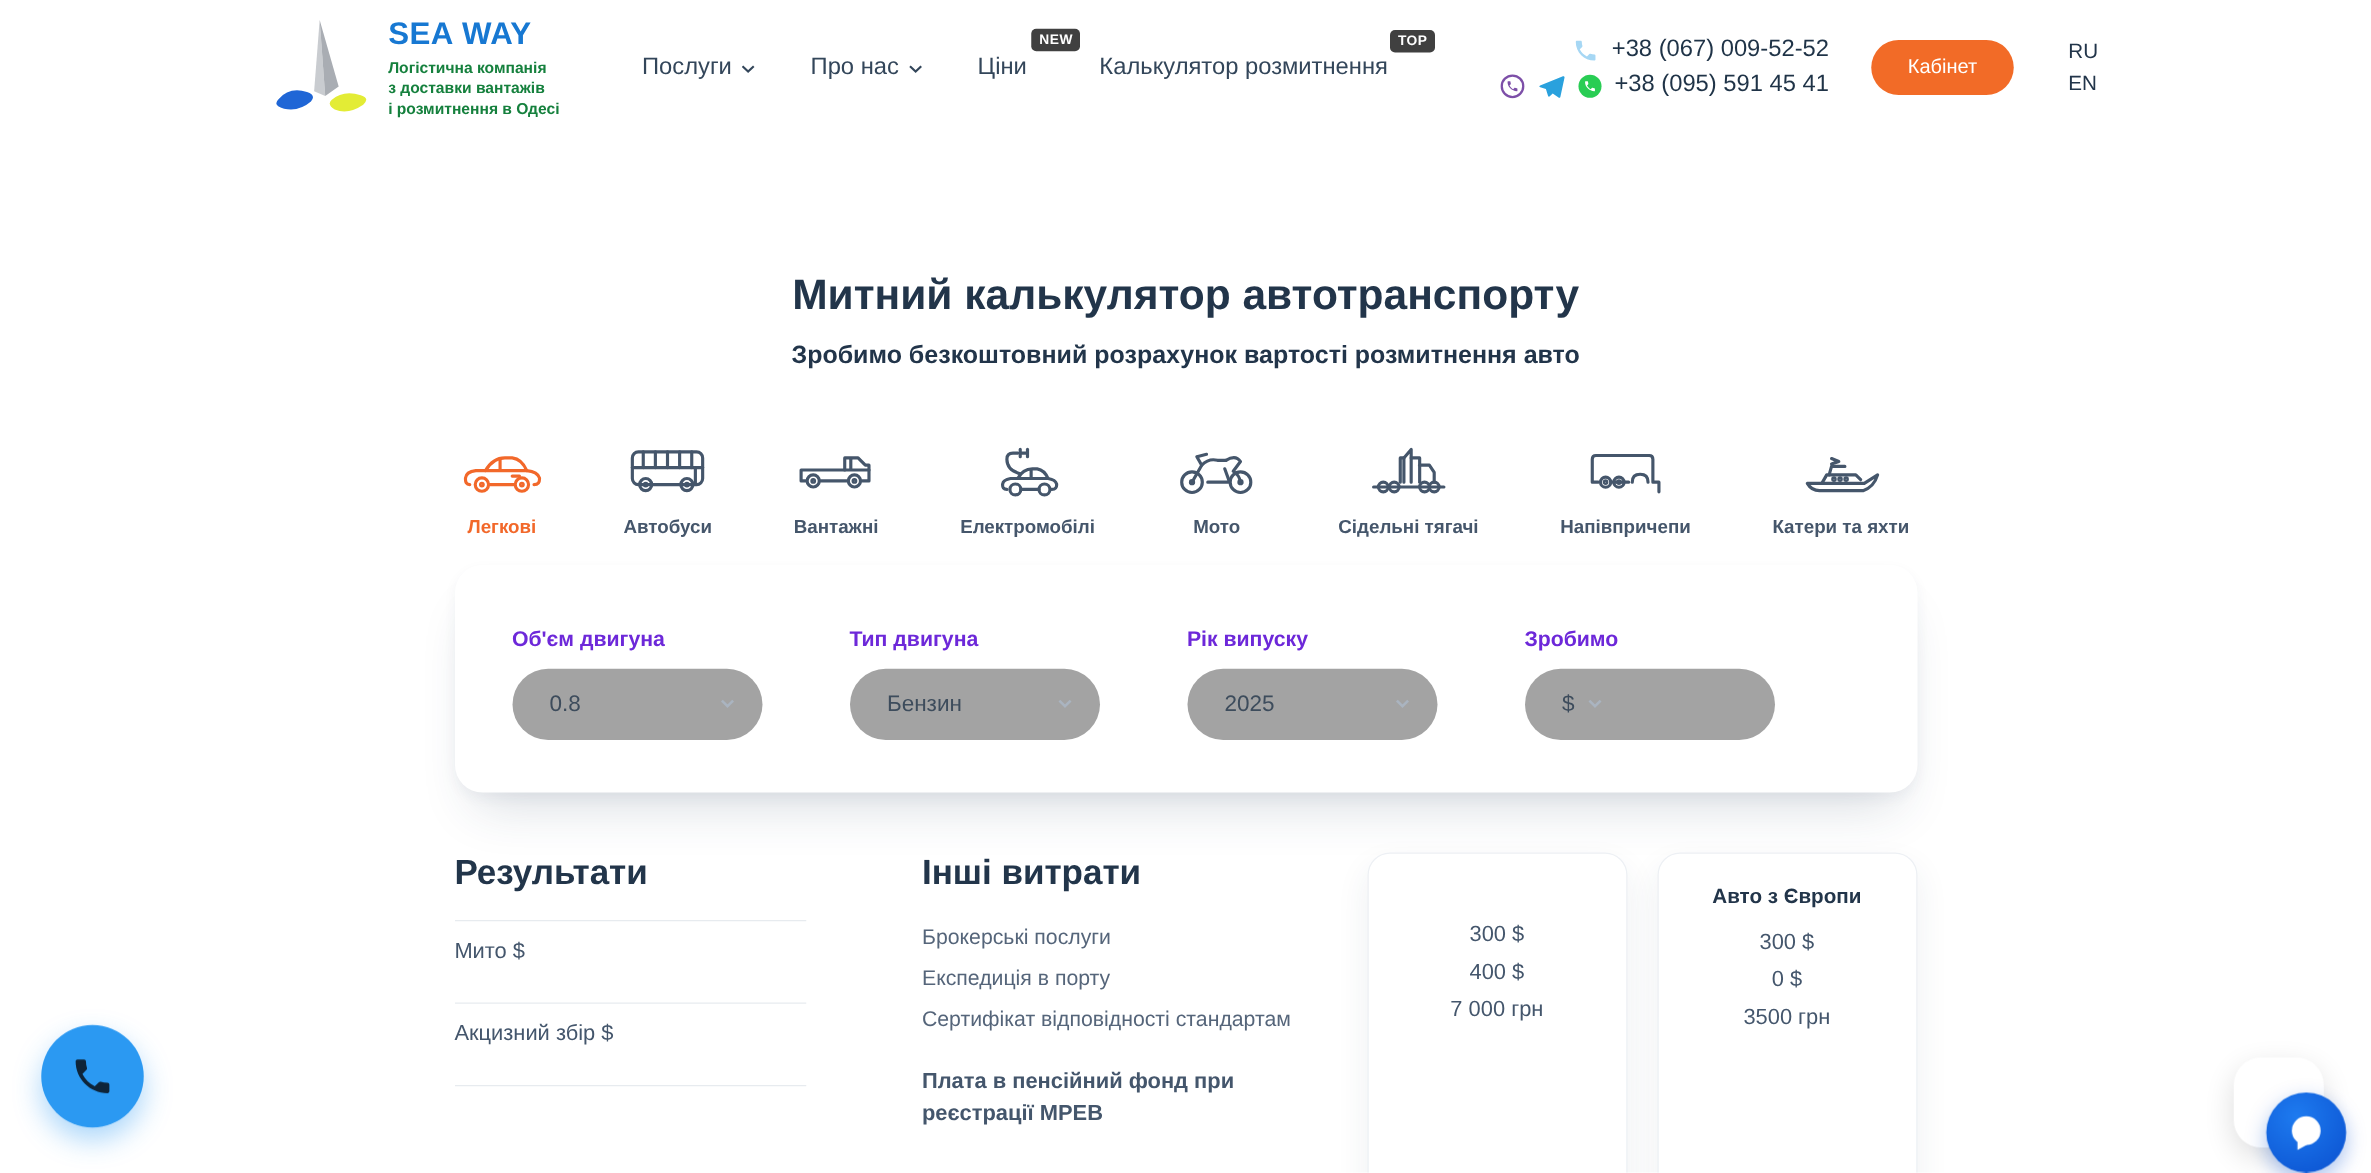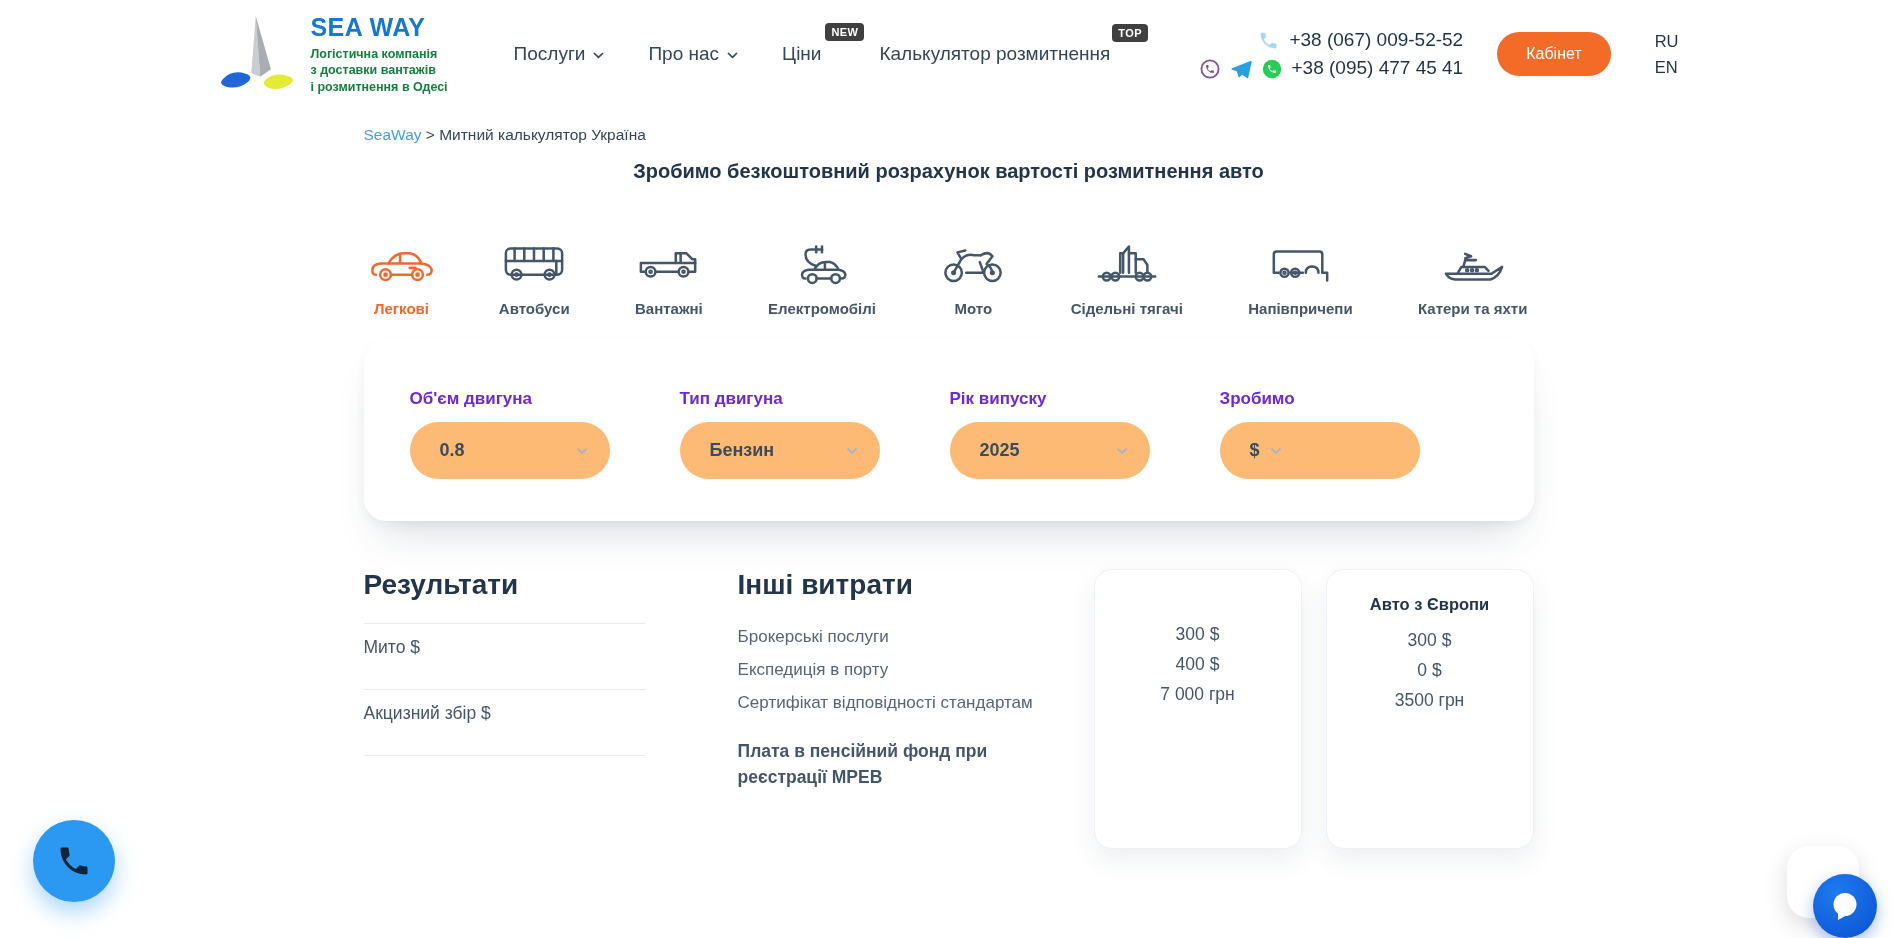--- a/index.html
+++ b/index.html
@@ -46,23 +46,23 @@
          color:#45566b; cursor:pointer; min-width:64px; }
   .tab.active { color:#f2682a; }
   .tab-label { font-size:15px; font-weight:bold; white-space:nowrap; }
   .vicon { width:64px; height:46px; fill:none; stroke:currentColor; stroke-width:2.6;
            stroke-linecap:round; stroke-linejoin:round; }
   
   .panel { margin-top:22px; background:#fff; border-radius:22px; height:182px;
            box-shadow:0 4px 10px rgba(40,60,90,.05), 0 26px 42px -16px rgba(40,60,90,.18);
            padding:50px 0 0 46px; display:flex; gap:70px; }
   .field-label { font-size:17px; font-weight:bold; margin-bottom:13px; color:#6d28d9; }
-  .select-pill { width:200px; height:57px; background:#fdba74; border-radius:29px;
+  .select-pill { width:200px; height:57px; background:#a3a3a3; border-radius:29px;
                  display:flex; align-items:center; padding:0 22px 0 30px;
-                 font-size:18px; color:#3d4c5c; cursor:pointer;font-weight:bold; }
+                 font-size:18px; color:#3d4c5c; cursor:pointer; }
   .select-pill .chev { margin-left:auto; display:flex; }
   .currency-pill .chev-inline { margin-left:10px; display:flex; }
   .pill-input { border:none; background:transparent; flex:1; min-width:0;
                 font:inherit; outline:none; margin-left:8px; }
   
   .results-section { display:flex; margin-top:48px; align-items:flex-start; }
   .results-col { width:282px; }
   .section-h { font-size:28px; font-weight:bold; margin:0; color:#22354a; }
   .results-col .section-h { margin-bottom:22px; }
   .result-item { border-top:1px solid #e7ebef; padding:13px 0 31px;
@@ -158,40 +158,36 @@
           <path transform="translate(4.7,4.7) scale(0.44)" fill="#7d4fa8" d="M6.62 10.79c1.44 2.83 3.76 5.14 6.59 6.59l2.2-2.21c.27-.27.67-.36 1.02-.24 1.12.37 2.33.57 3.57.57.55 0 1 .45 1 1V20c0 .55-.45 1-1 1-9.39 0-17-7.61-17-17 0-.55.45-1 1-1h3.5c.55 0 1 .45 1 1 0 1.25.2 2.45.57 3.57.11.35.03.74-.25 1.02l-2.2 2.2z"></path>
         </svg>
         <svg width="22" height="20" viewBox="0 0 24 22">
           <path fill="#2aa1dd" d="M22.3 2.2 L2.2 10.3 c-.9.35-.85 1.3.1 1.6 l5 1.55 1.9 6.1 c.25.75 1 .9 1.5.35 l2.6-2.6 5.1 3.7 c.65.45 1.45.1 1.6-.65 L23.7 3.4 c.2-.9-.6-1.55-1.4-1.2 Z"></path>
         </svg>
         <svg width="20" height="20" viewBox="0 0 20 20">
           <circle cx="10" cy="10" r="9.2" fill="#29cd54"></circle>
           <path transform="translate(4.7,4.7) scale(0.44)" fill="#ffffff" d="M6.62 10.79c1.44 2.83 3.76 5.14 6.59 6.59l2.2-2.21c.27-.27.67-.36 1.02-.24 1.12.37 2.33.57 3.57.57.55 0 1 .45 1 1V20c0 .55-.45 1-1 1-9.39 0-17-7.61-17-17 0-.55.45-1 1-1h3.5c.55 0 1 .45 1 1 0 1.25.2 2.45.57 3.57.11.35.03.74-.25 1.02l-2.2 2.2z"></path>
         </svg>
       </span>
-      <span class="contact-num">+38 (095) 477 45 41</span>
+      <span class="contact-num">+38 (095) 591 45 41</span>
     </div>
   </div>
 
   <button class="cabinet-btn">Кабінет</button>
 
   <div class="lang">
     <div>RU</div>
     <div>EN</div>
   </div>
 </div>
 
 <div class="main">
 
-  <div class="breadcrumb">
-    <a>SeaWay</a>
-    <span> &gt; </span>
-    <span>Митний калькулятор Україна</span>
-  </div>
-
+
+  <h1 class="hero-title">Митний калькулятор автотранспорту</h1>
   <div class="hero-subtitle">Зробимо безкоштовний розрахунок вартості розмитнення авто</div>
 
   <div class="tabs">
     <div class="tab active">
       <svg class="vicon" viewBox="0 0 66 46">
         <path d="M6 34 Q2 34 2.5 28.5 Q3 23.5 11 22.5 L19 22.5 Q25 12 35 12 L41 12 Q49 13 53 22.5 Q62 23.5 63.5 28.5 Q64 34 59 34"></path>
         <path d="M19 22.5 L53 22.5"></path>
           <path d="M31 13 L31 22"></path>
           <path d="M41 27 L47 27"></path>
         <circle cx="16" cy="34" r="5.5"></circle>

